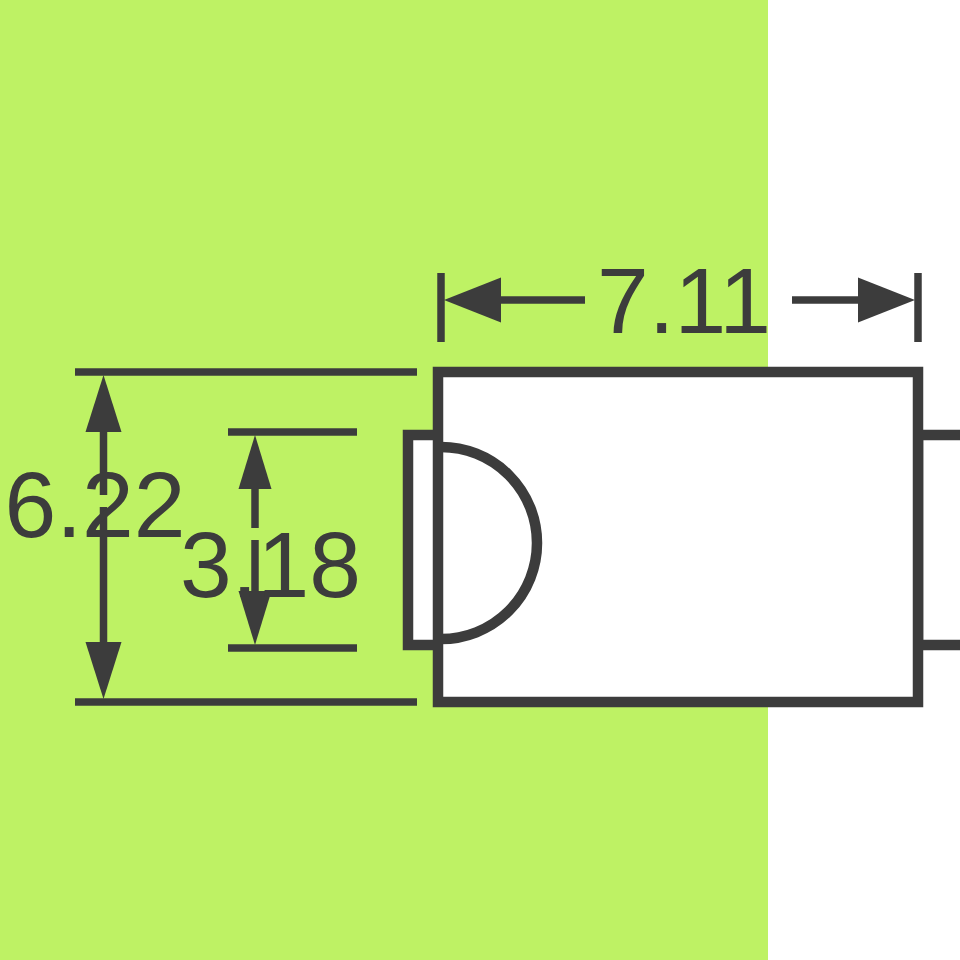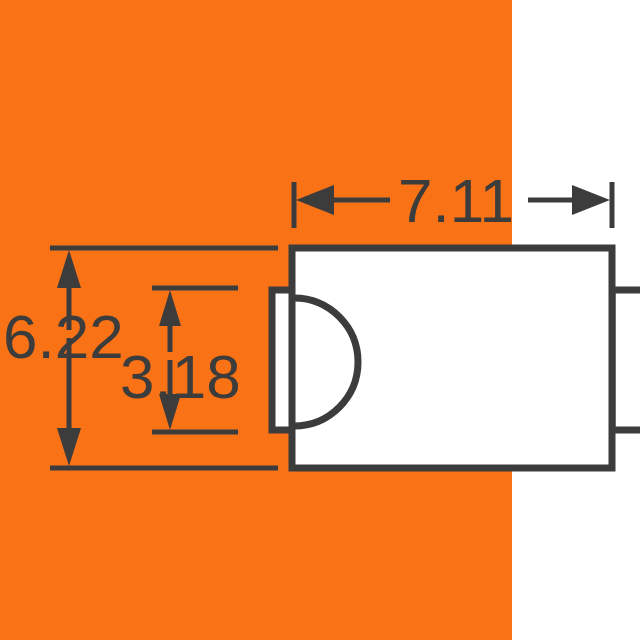--- a/index.html
+++ b/index.html
@@ -11,21 +11,21 @@
   body {
     width: 640px;
     height: 640px;
     overflow: hidden;
     font-family: "Liberation Sans", sans-serif;
   }
   #drawing-root {
     position: relative;
     width: 512px;
     height: 640px;
-    background: #f97316;
+    background: #bef264;
     text-decoration: underline;
   }
   svg#package-drawing {
     display: block;
     width: 640px;
     height: 640px;
   }
   .dim-text {
     font-family: "Liberation Sans", sans-serif;
     font-size: 62px;

